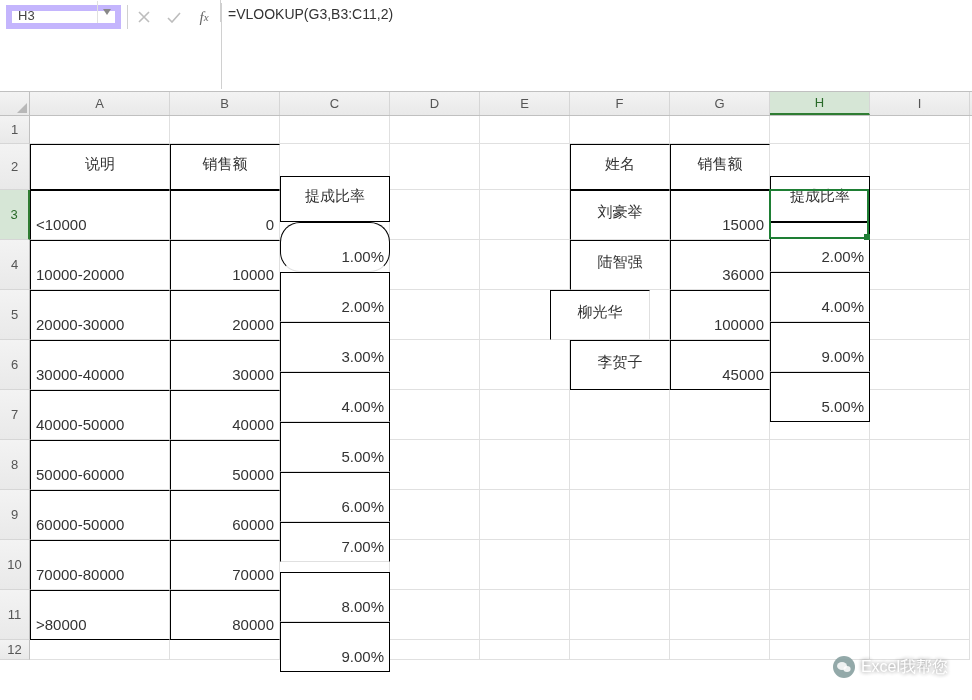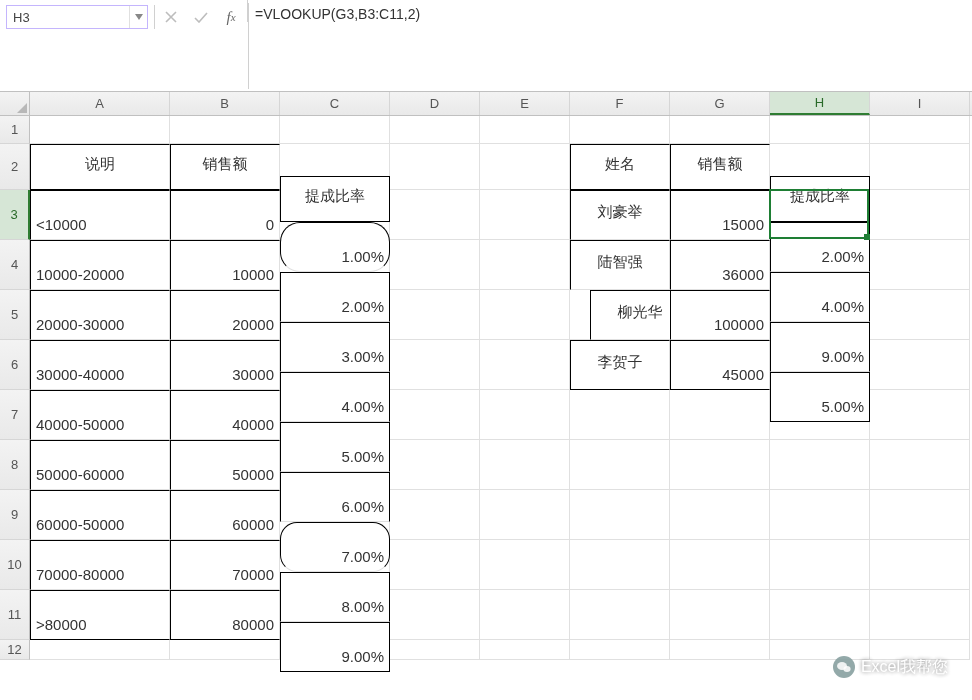--- a/index.html
+++ b/index.html
@@ -21,25 +21,25 @@
     border-bottom: 1px solid #c0c0c0;
     background: #fff;
     display: flex;
   }
   .name-box-row {
     display: flex;
     align-items: flex-start;
     width: 100%;
   }
   .name-box {
-    width: 142px;
+    width: 115px;
     height: 24px;
     display: flex;
-    align-items: center;
-    border: 1px solid #c4b5fd;
+    align-items: flex-end;
+    border: 6px solid #c4b5fd;
     margin: 5px 6px 0 6px;
     background: #fff;
   }
   .name-box .nm-text {
     flex: 1;
     padding: 0 6px;
     font-size: 13px;
     color: #444;
   }
   .name-box .dd-icon {
@@ -390,37 +390,37 @@
         <div class="gcell right bL bT" style="left: 140px; top: 224px; width: 110px; height: 50px;">30000</div>
         <div class="gcell right bL bR bT" style="left: 250px; top: 224px; width: 110px; height: 50px;">4.00%</div>
         <div class="gcell left bL bT" style="left: 0px; top: 274px; width: 140px; height: 50px;">40000-50000</div>
         <div class="gcell right bL bT" style="left: 140px; top: 274px; width: 110px; height: 50px;">40000</div>
         <div class="gcell right bL bR bT" style="left: 250px; top: 274px; width: 110px; height: 50px;">5.00%</div>
         <div class="gcell left bL bT" style="left: 0px; top: 324px; width: 140px; height: 50px;">50000-60000</div>
         <div class="gcell right bL bT" style="left: 140px; top: 324px; width: 110px; height: 50px;">50000</div>
         <div class="gcell right bL bR bT" style="left: 250px; top: 324px; width: 110px; height: 50px;">6.00%</div>
         <div class="gcell left bL bT" style="left: 0px; top: 374px; width: 140px; height: 50px;">60000-50000</div>
         <div class="gcell right bL bT" style="left: 140px; top: 374px; width: 110px; height: 50px;">60000</div>
-        <div class="gcell right bL bR bT" style="left: 250px; top: 374px; width: 110px; height: 50px; border-radius: 17px;">7.00%</div>
+        <div class="gcell right bL bR bT" style="left: 250px; top: 374px; width: 110px; height: 40px;">7.00%</div>
         <div class="gcell left bL bT" style="left: 0px; top: 424px; width: 140px; height: 50px;">70000-80000</div>
         <div class="gcell right bL bT" style="left: 140px; top: 424px; width: 110px; height: 50px;">70000</div>
         <div class="gcell right bL bR bT" style="left: 250px; top: 424px; width: 110px; height: 50px;">8.00%</div>
         <div class="gcell left bL bB bT" style="left: 0px; top: 474px; width: 140px; height: 50px;">&gt;80000</div>
         <div class="gcell right bL bB bT" style="left: 140px; top: 474px; width: 110px; height: 50px;">80000</div>
         <div class="gcell right bL bR bB bT" style="left: 250px; top: 474px; width: 110px; height: 50px;">9.00%</div>
         <div class="gcell center bL bT bB" style="left: 540px; top: 28px; width: 100px; height: 46px;">姓名</div>
         <div class="gcell center bL bT bB" style="left: 640px; top: 28px; width: 100px; height: 46px;">销售额</div>
         <div class="gcell center bL bR bT bB" style="left: 740px; top: 28px; width: 100px; height: 46px;">提成比率</div>
         <div class="gcell center bL bT" style="left: 540px; top: 74px; width: 100px; height: 50px;">刘豪举</div>
         <div class="gcell right bL bT" style="left: 640px; top: 74px; width: 100px; height: 50px;">15000</div>
         <div class="gcell right bL bR bT" style="left: 740px; top: 74px; width: 100px; height: 50px;">2.00%</div>
         <div class="gcell center bL bT" style="left: 540px; top: 124px; width: 100px; height: 50px;">陆智强</div>
         <div class="gcell right bL bT" style="left: 640px; top: 124px; width: 100px; height: 50px;">36000</div>
         <div class="gcell right bL bR bT" style="left: 740px; top: 124px; width: 100px; height: 50px;">4.00%</div>
-        <div class="gcell center bL bT" style="left: 560px; top: 174px; width: 100px; height: 50px;">柳光华</div>
+        <div class="gcell center bL bT" style="left: 520px; top: 174px; width: 100px; height: 50px;">柳光华</div>
         <div class="gcell right bL bT" style="left: 640px; top: 174px; width: 100px; height: 50px;">100000</div>
         <div class="gcell right bL bR bT" style="left: 740px; top: 174px; width: 100px; height: 50px;">9.00%</div>
         <div class="gcell center bL bB bT" style="left: 540px; top: 224px; width: 100px; height: 50px;">李贺子</div>
         <div class="gcell right bL bB bT" style="left: 640px; top: 224px; width: 100px; height: 50px;">45000</div>
         <div class="gcell right bL bR bB bT" style="left: 740px; top: 224px; width: 100px; height: 50px;">5.00%</div>
         <div class="sel-outline" style="left: 739px; top: 73px; width: 100px; height: 50px;">
           <div class="sel-handle"></div>
         </div>
       </div>
   </div>

